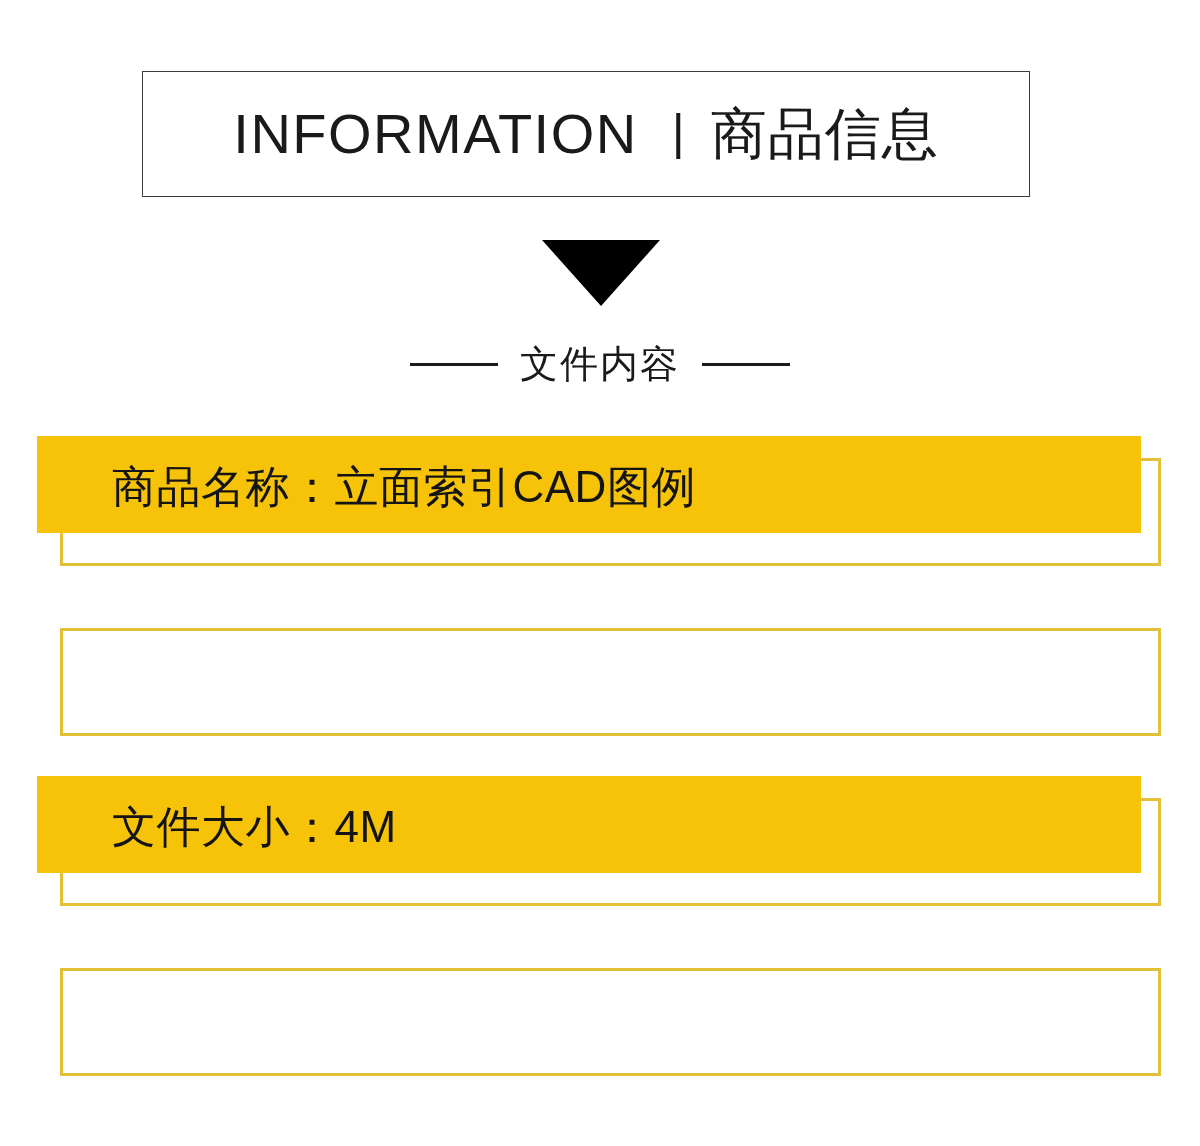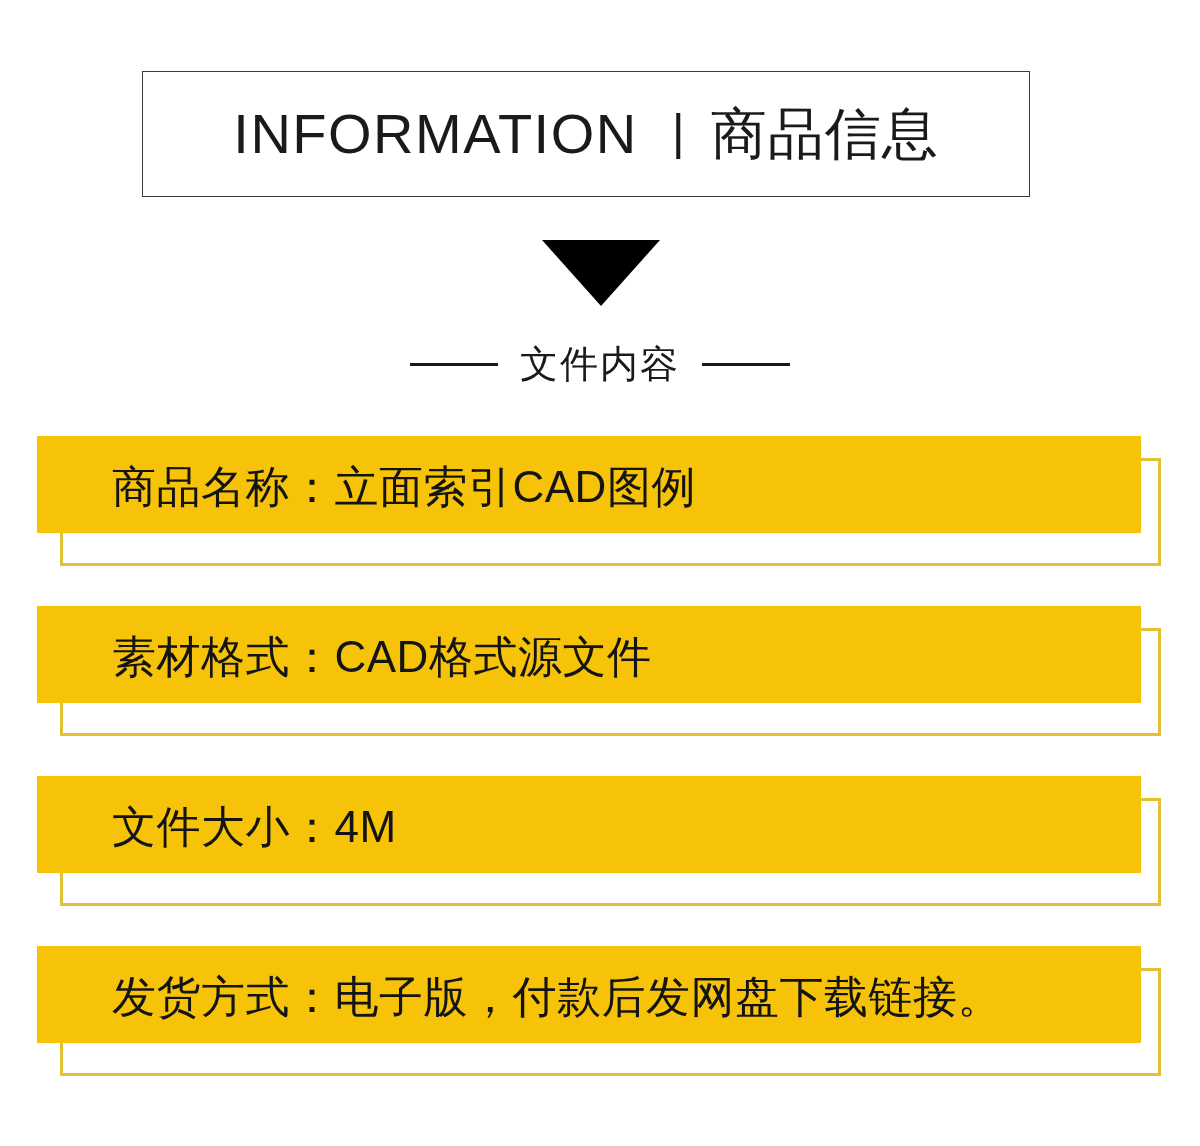--- a/index.html
+++ b/index.html
@@ -170,34 +170,28 @@
 
     <div class="info-row">
       <div class="row-outline"></div>
       <div class="row-bar">
         <span class="row-text">商品名称：立面索引CAD图例</span>
       </div>
     </div>
 
     <div class="info-row">
       <div class="row-outline"></div>
-      <div class="row-bar">
-        <span class="row-text">素材格式：CAD格式源文件</span>
-      </div>
     </div>
 
     <div class="info-row">
       <div class="row-outline"></div>
       <div class="row-bar">
         <span class="row-text">文件大小：4M</span>
       </div>
     </div>
 
     <div class="info-row">
       <div class="row-outline"></div>
-      <div class="row-bar">
-        <span class="row-text">发货方式：电子版，付款后发网盘下载链接。</span>
-      </div>
     </div>
 
   </div>
 
 </div>
 
 </body></html>

